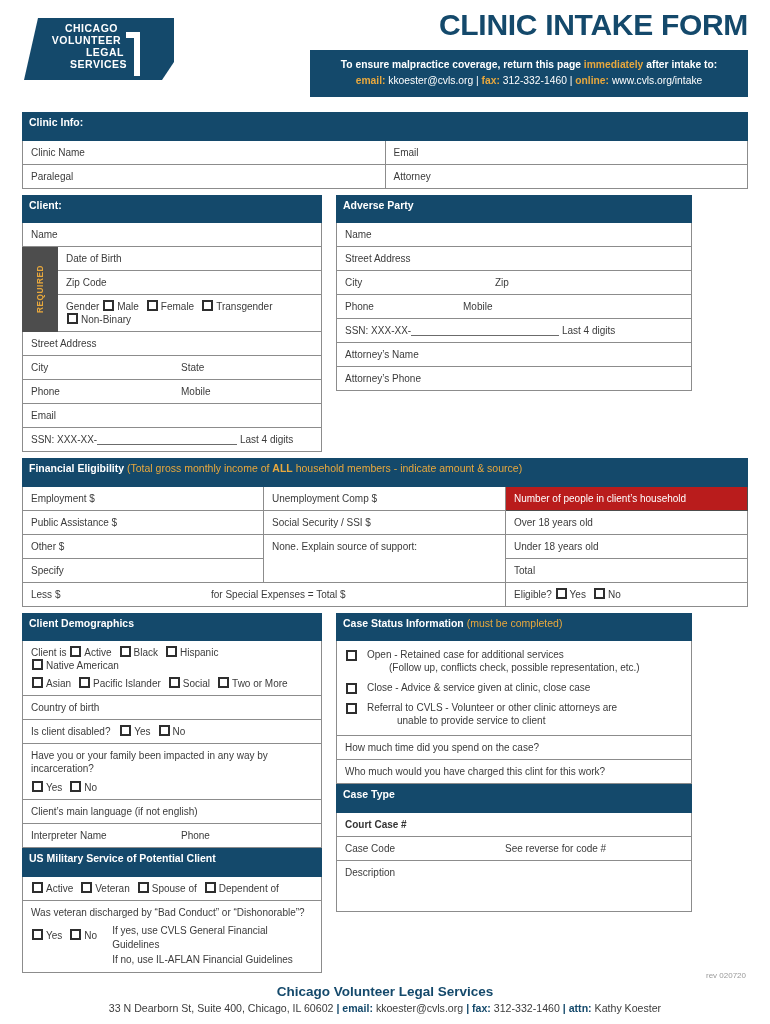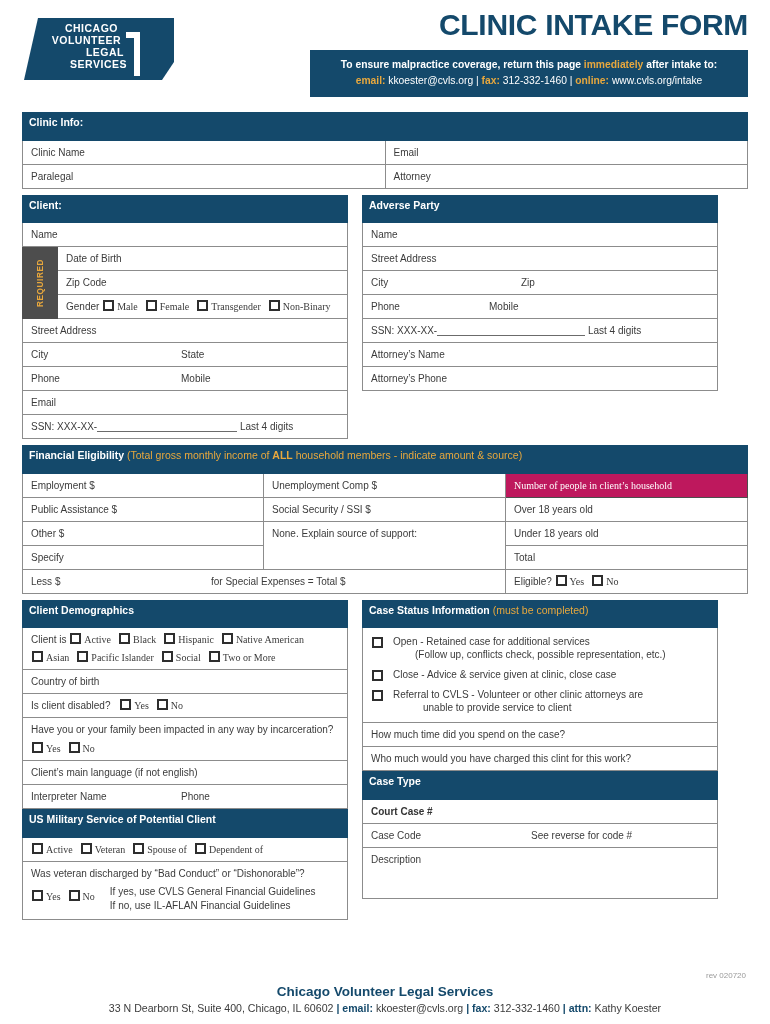--- a/index.html
+++ b/index.html
@@ -42,44 +42,44 @@
   .bar .goldn { color:#e8a83d; font-weight:normal; }
   .cell {
     border:1px solid #8c8c8c;
     border-top:none;
     font-size:10px;
     padding:5px 8px;
     line-height:1.3;
     background:#fff;
     position:relative;
   }
-  .cell.gray { background:#be185d; color:#ffffff; border-color:#4d4d4d;font-family:Liberation Serif, serif; }
+  .cell.gray { background:#b91c1c; color:#ffffff; border-color:#4d4d4d; }
   .cell.b { font-weight:bold; color:#333; }
   .row { display:flex; }
   .row > .cell { flex:1 1 0; }
   .indent-60 { display:inline-block; min-width:118px; }
   .indent-80 { display:inline-block; min-width:150px; }
 
   
   .cb {
     display:inline-block; width:11px; height:11px;
     border:2px solid #2e2e2e; background:#fff;
     vertical-align:-1px; margin:0 3px 0 1px;
   }
-  .cbl { white-space:nowrap; margin-right:7px; display:inline-block;font-family:Liberation Serif, serif; }
+  .cbl { white-space:nowrap; margin-right:7px; display:inline-block; }
 
   
   .blank {
     display:inline-block; border-bottom:1.5px solid #6b6b6b;
     height:10px; vertical-align:-2px;
   }
 
   
   .cols { display:flex; gap:14px; }
-  .col-l { width:326px; }
+  .col-l { width:300px; }
   .col-r { width:356px; }
 
   
   .req-wrap { display:flex; }
   .req-tab {
     width:36px; background:#4d4d4d; color:#e8a83d;
     border:1px solid #4d4d4d; border-top:none;
     display:flex; align-items:center; justify-content:center;
   }
   .req-tab span {

